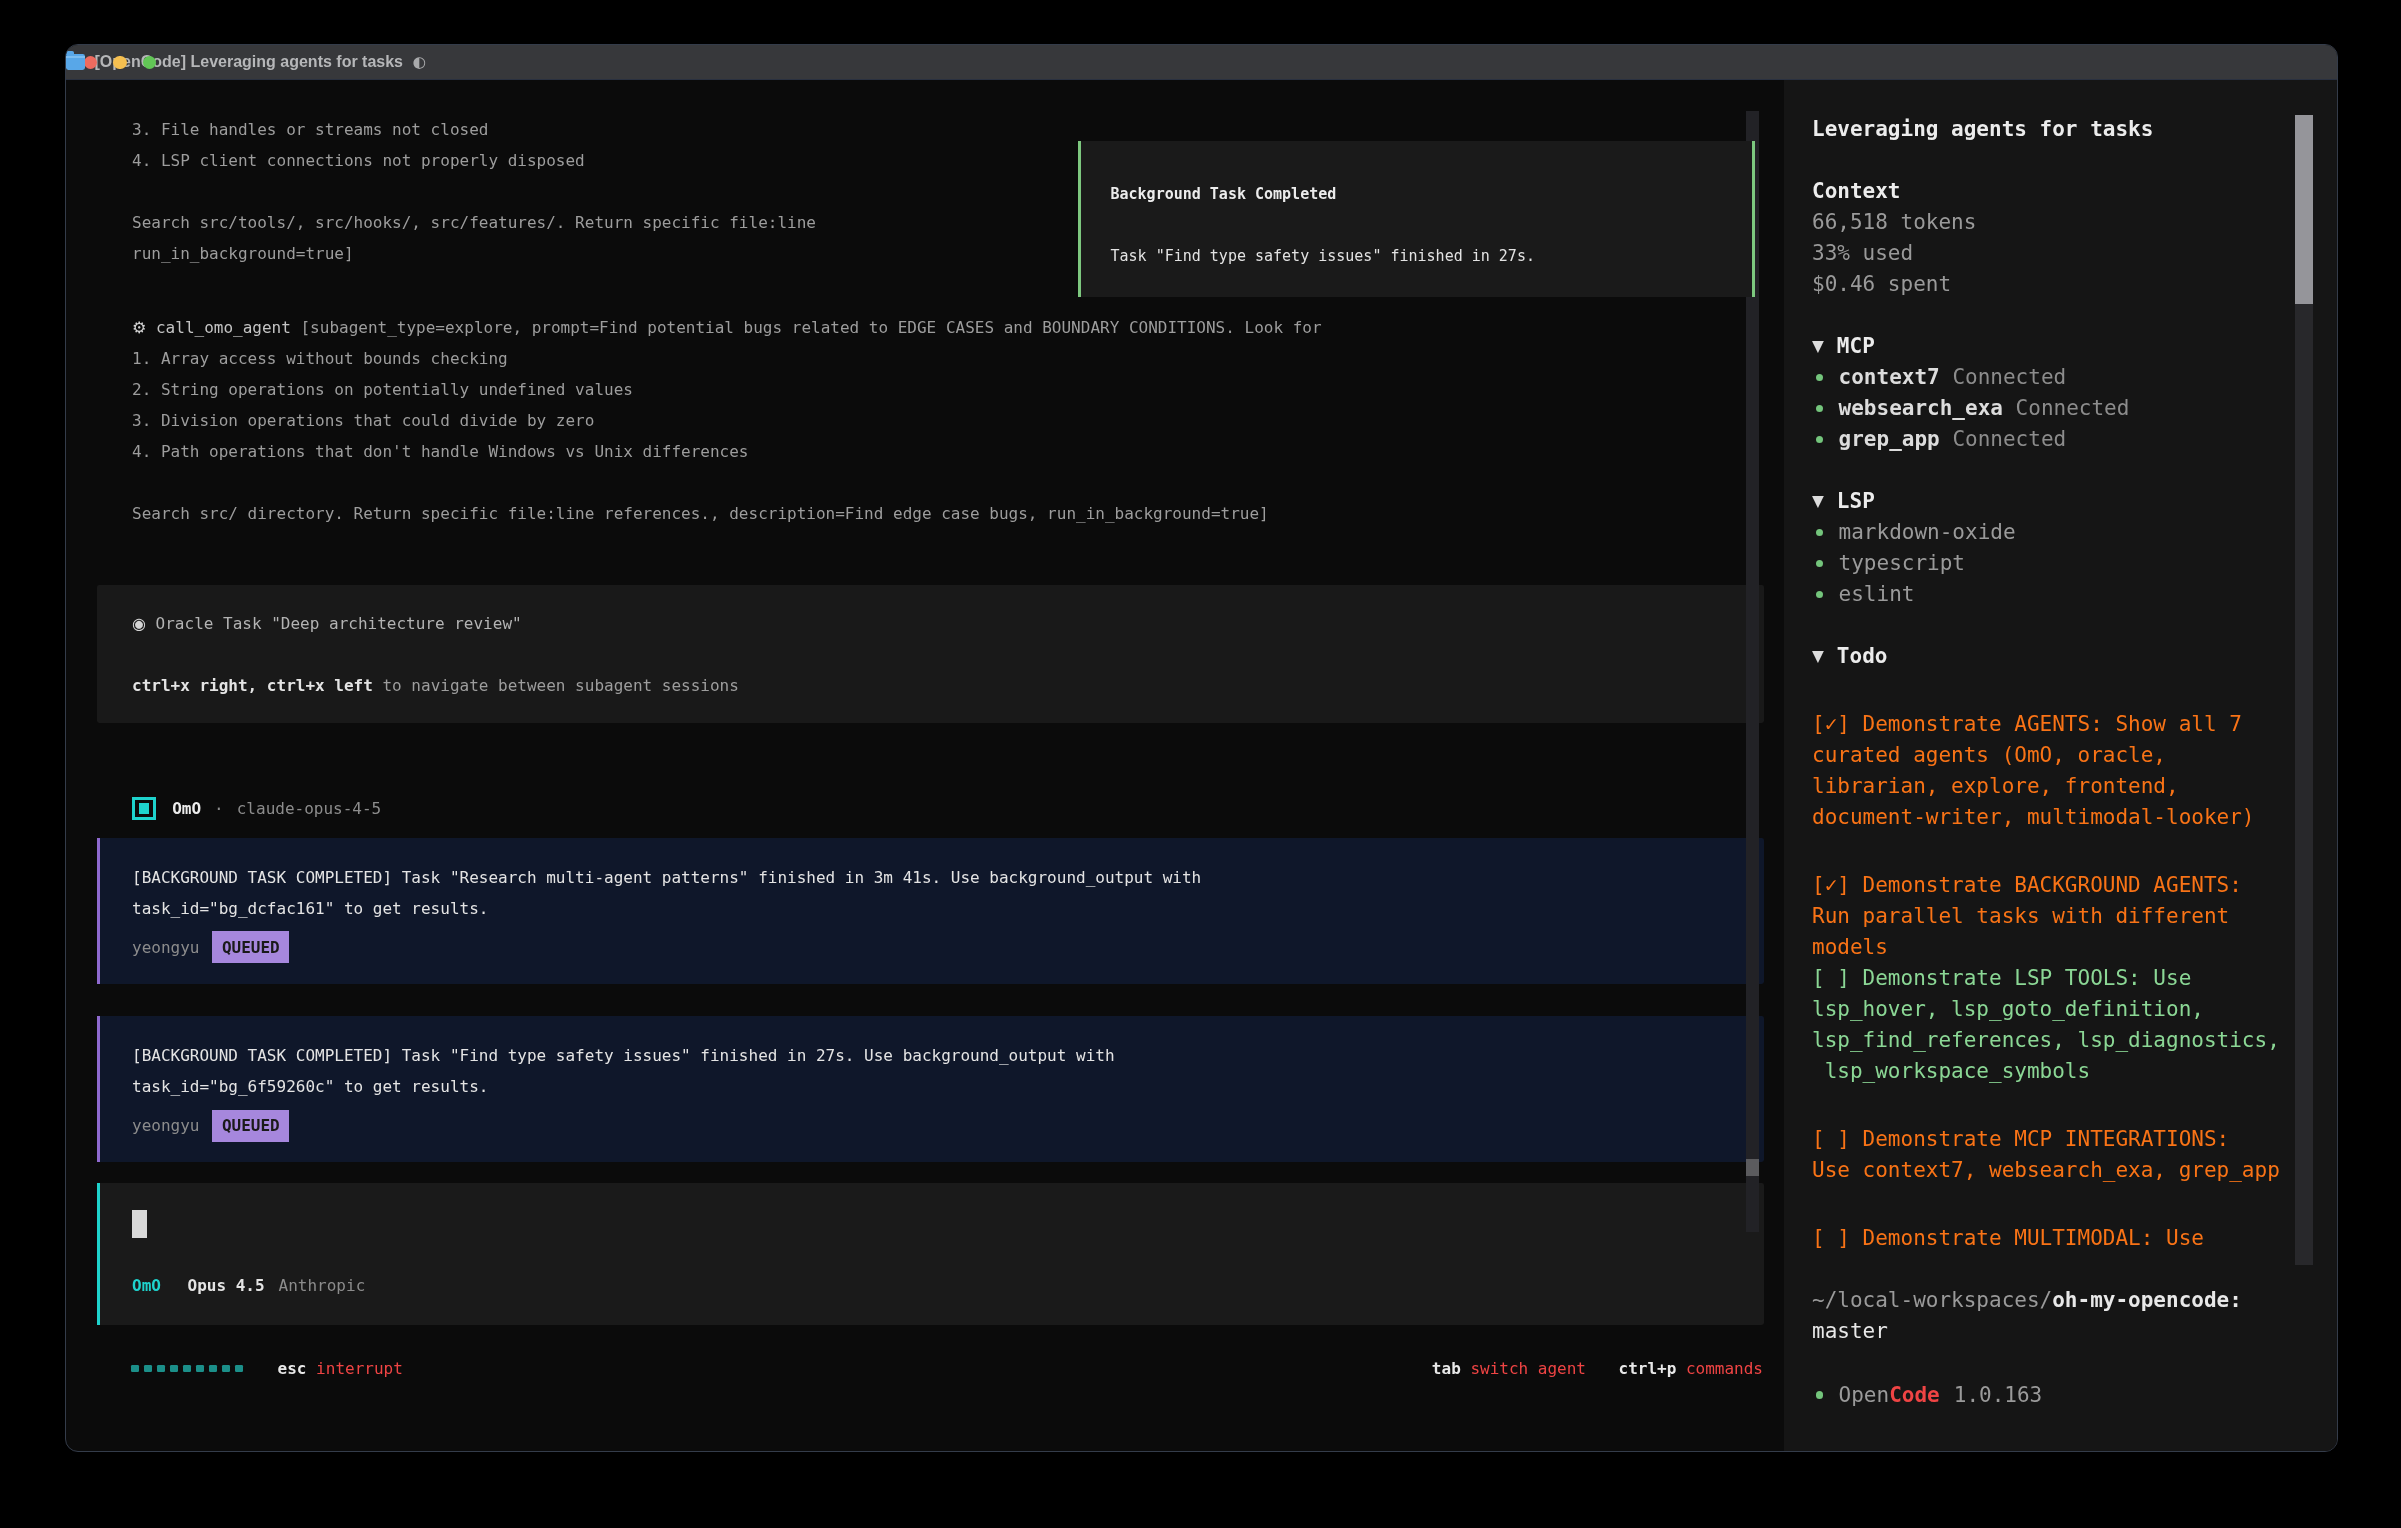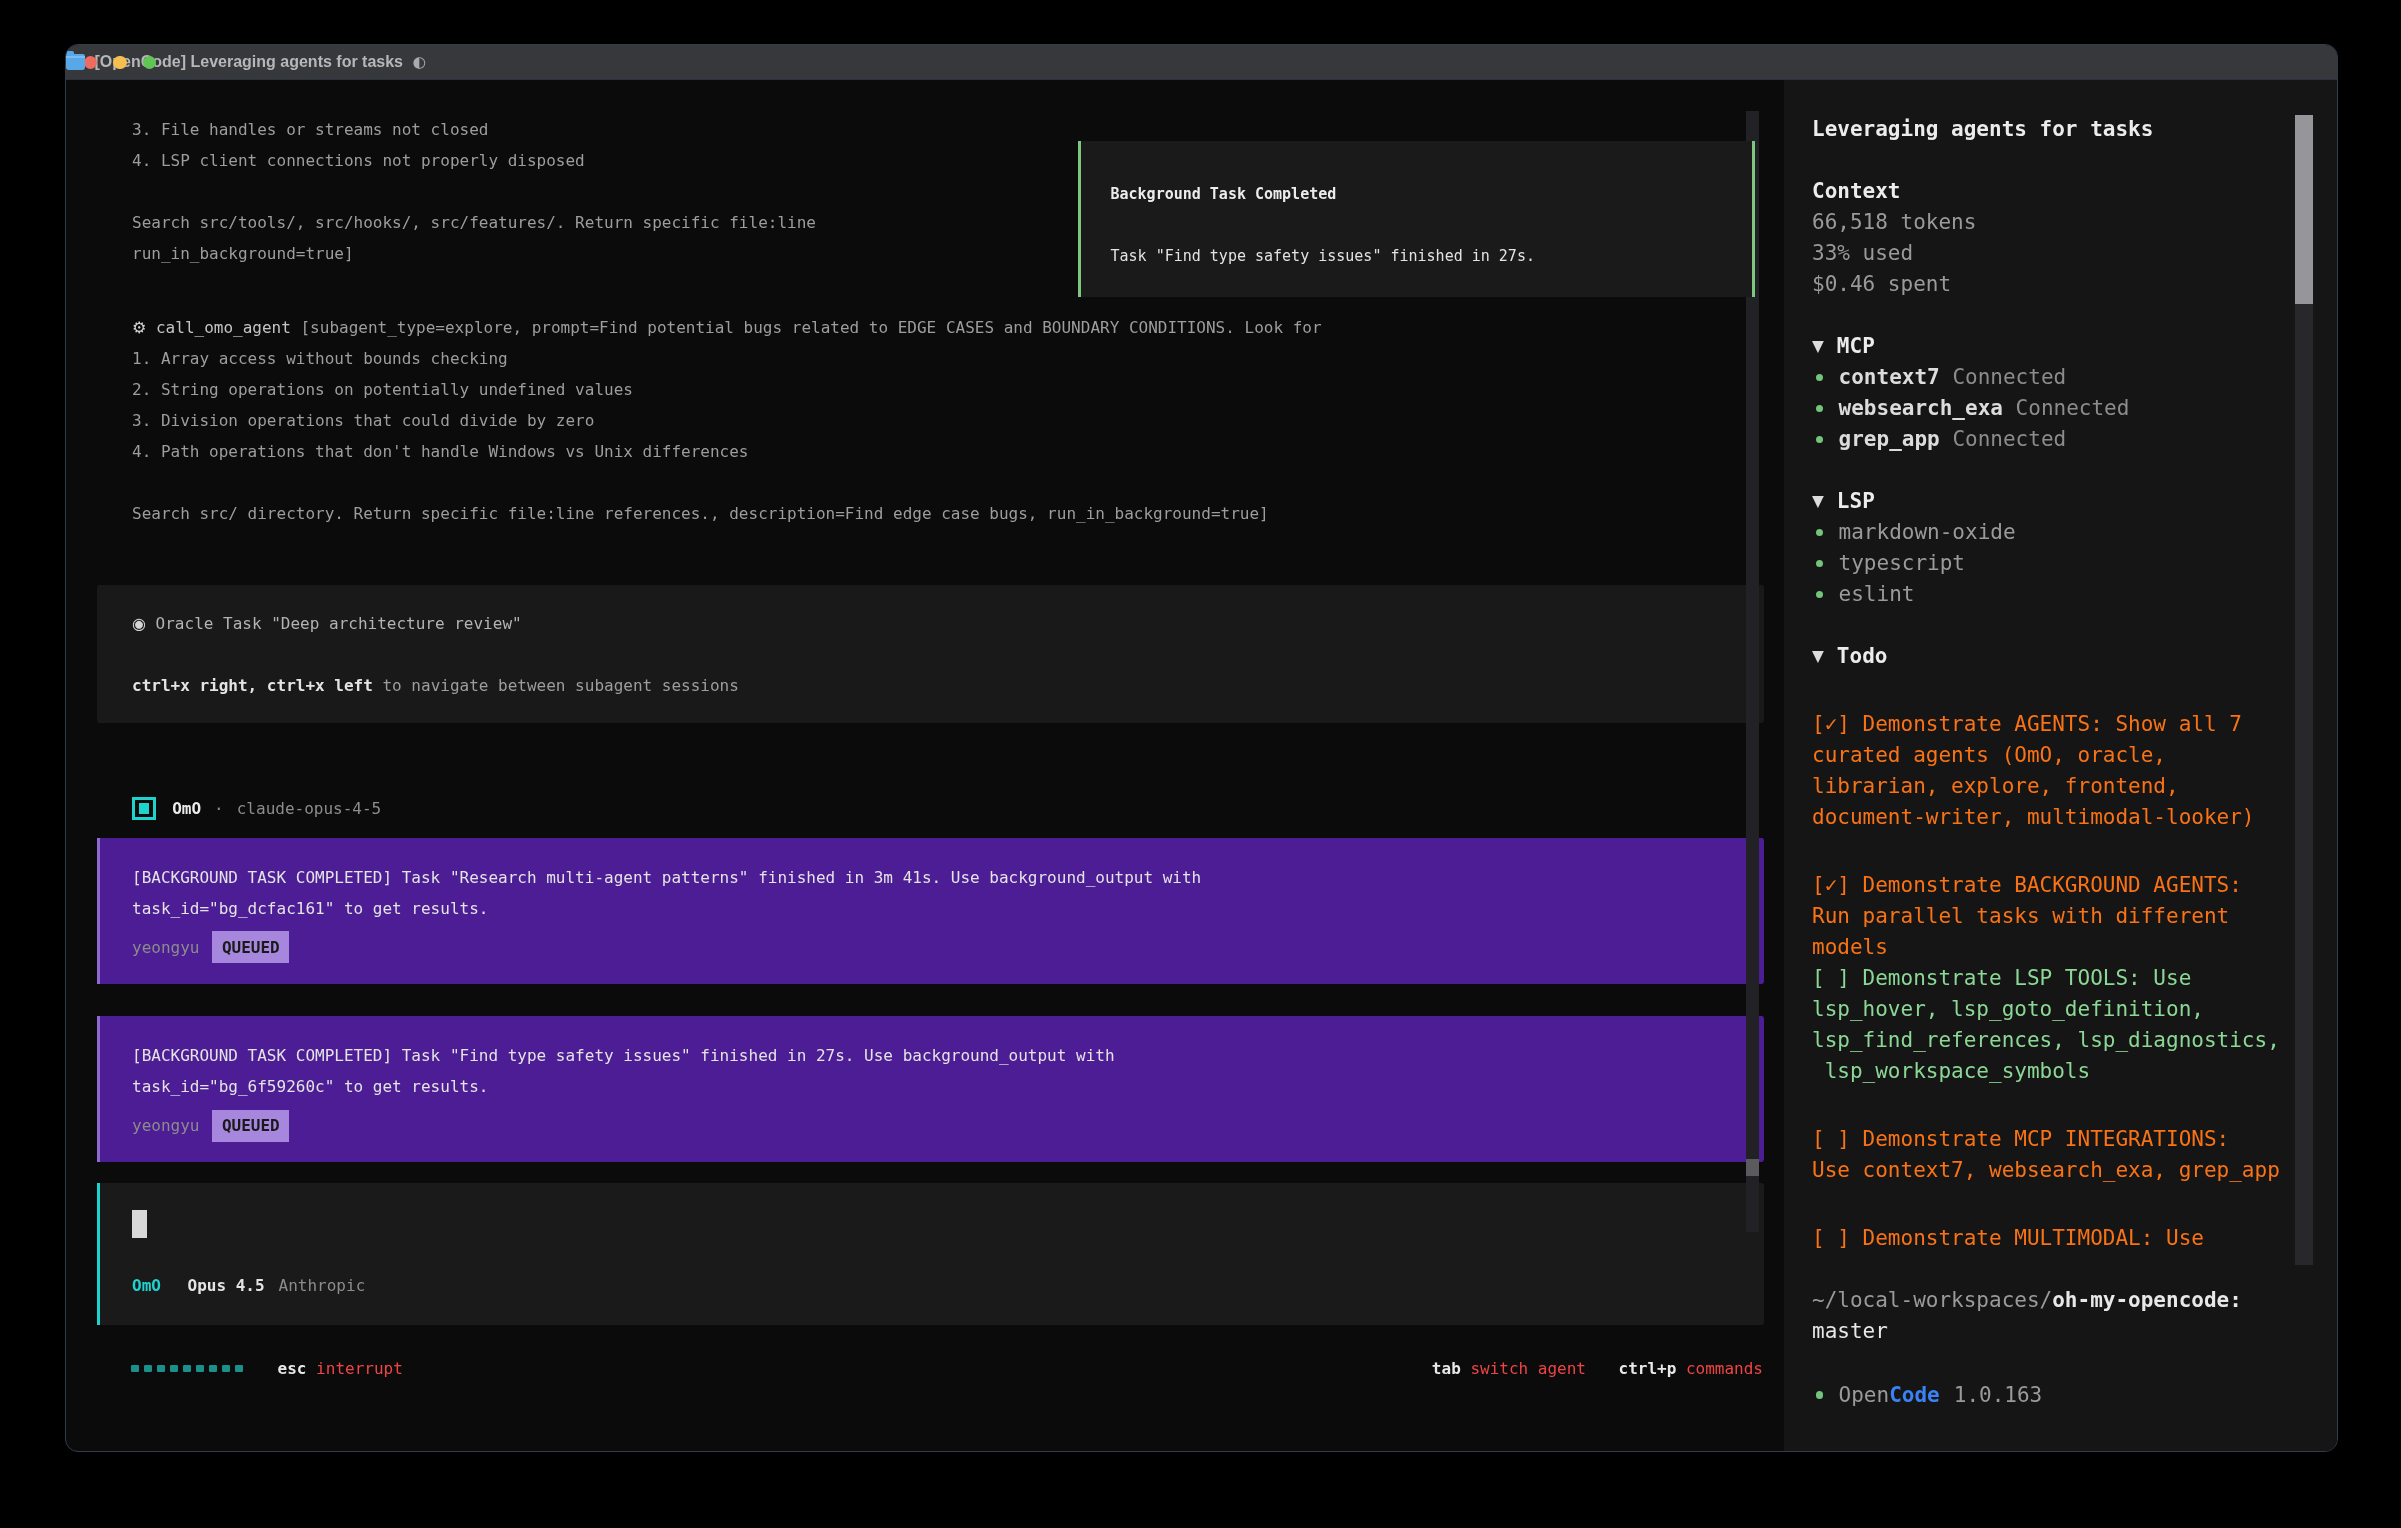--- a/index.html
+++ b/index.html
@@ -33,21 +33,21 @@
   .oracle-title{color:#b3b3b3;white-space:pre;}
   .oracle-icon{color:#d5d5d5;font-family:"DejaVu Sans",sans-serif;}
   .hint b{color:#e4e4e4;font-weight:700;}
   .agent-head{padding-left:35px;display:flex;align-items:center;}
   .omo-icon{width:17.7px;height:17.7px;border:3px solid #1ed3cd;display:inline-block;
             position:relative;margin-right:16.5px;}
   .omo-icon:after{content:"";position:absolute;left:3.5px;top:3.5px;width:10.6px;height:10.6px;background:#1ed3cd;}
   .agent-name{color:#ececec;font-weight:700;}
   .agent-sep{color:#8c8c8c;margin:0 13px;}
   .agent-model{color:#8c8c8c;}
-  .msg{background:#4c1d95;border-left:3.5px solid #8f6ad0;border-radius:0 2.4px 2.4px 0;
+  .msg{background:#0f172a;border-left:3.5px solid #8f6ad0;border-radius:0 2.4px 2.4px 0;
        padding:23.6px 35px 21px 32px;color:#e4e4e4;}
   .msg .tline{color:#e4e4e4;}
   .byline{margin-top:8.3px;height:31px;display:flex;align-items:center;}
   .sender{color:#8c8c8c;}
   .badge{background:#a687dd;color:#1a1a1a;font-weight:700;padding:0.6px 9.5px;margin-left:13px;}
   .inputbox{background:#1a1a1a;border-left:3.5px solid #1ed3cd;border-radius:0 2.4px 2.4px 0;
             padding:27px 35px 23.6px 32px;}
   .cursor{width:15.4px;height:28px;background:#d9d9d9;}
   .modelrow{margin-top:32.5px;height:31px;display:flex;align-items:center;}
   .m-agent{color:#1ed3cd;font-weight:700;margin-right:26.6px;}
@@ -89,21 +89,21 @@
   .todo-item{white-space:pre-wrap;}
   .todo-item.done,.todo-item.pending{color:#f97316;margin-top:37px;}
   .todo-item.active{color:#8bd795;}
   .todo-item.gap{margin-bottom:31px;}
   .ws{margin-top:31px;}
   .ws-prefix{color:#9a9a9a;}
   .ws-repo{color:#e8e8e8;font-weight:700;}
   .ws-branch{color:#e8e8e8;}
   .version{margin-top:32.5px;display:flex;}
   .v-dim{color:#9a9a9a;}
-  .v-bold{color:#3b82f6;font-weight:700;}
+  .v-bold{color:#ef4444;font-weight:700;}
   .v-num{color:#9a9a9a;margin-left:14px;}
 </style>
 </head>
 <body>
 
 <div class="window">
 
   <div class="titlebar">
     <div class="lights">
       <span class="light l-red"></span>

